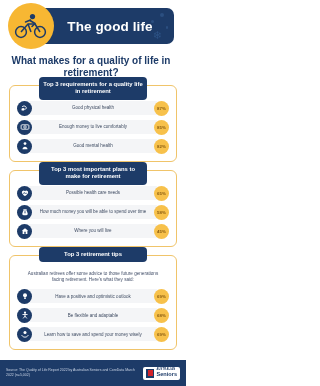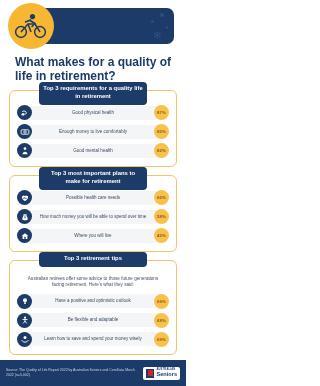--- a/index.html
+++ b/index.html
@@ -45,25 +45,25 @@
     position:absolute;left:8px;top:3px;
     width:46px;height:46px;border-radius:50%;
     background:#f7b733;
     display:flex;align-items:center;justify-content:center;
     z-index:3;
   }
   .badge-circle svg{display:block;}
 
   
   .subtitle{
-    text-align:left;
+    text-align:center;
     color:#1d3b68;
-    font-size:12px;
+    font-size:10px;
     font-weight:bold;
-    margin:3px 8px 6px 15px;
+    margin:3px 8px 6px 4px;
     line-height:1.2;
   }
 
   
   .section{
     position:relative;
     margin:0 9px 8px 9px;
     border:1px solid #f0c46a;
     border-radius:6px;
     padding:14px 7px 7px 7px;
@@ -186,20 +186,21 @@
 <body>
 
 <div class="page">
 
   <div class="header">
     <div class="header-bar">
       <span class="snow s1"></span>
       <span class="snow s2"></span>
       <span class="snow s3"></span>
       <span class="flake">❄</span>
+      <span class="header-title">The good life</span>
     </div>
     <div class="badge-circle">
       <svg width="34" height="26" viewBox="0 0 34 26">
         <circle cx="7" cy="19" r="5.4" fill="none" stroke="#1d3b68" stroke-width="1.5"></circle>
         <circle cx="26" cy="19" r="5.4" fill="none" stroke="#1d3b68" stroke-width="1.5"></circle>
         <circle cx="18.5" cy="3.6" r="2.6" fill="#1d3b68"></circle>
         <path d="M7 19 L14 11 L21 11 L26 19" fill="none" stroke="#1d3b68" stroke-width="1.5" stroke-linejoin="round"></path>
         <path d="M14 11 L17 19" fill="none" stroke="#1d3b68" stroke-width="1.5"></path>
         <path d="M16 7.5 L21 10.5 L18 13.5" fill="none" stroke="#1d3b68" stroke-width="1.6" stroke-linecap="round" stroke-linejoin="round"></path>
         <path d="M11.5 9 L16.5 7" fill="none" stroke="#1d3b68" stroke-width="1.5" stroke-linecap="round"></path>

